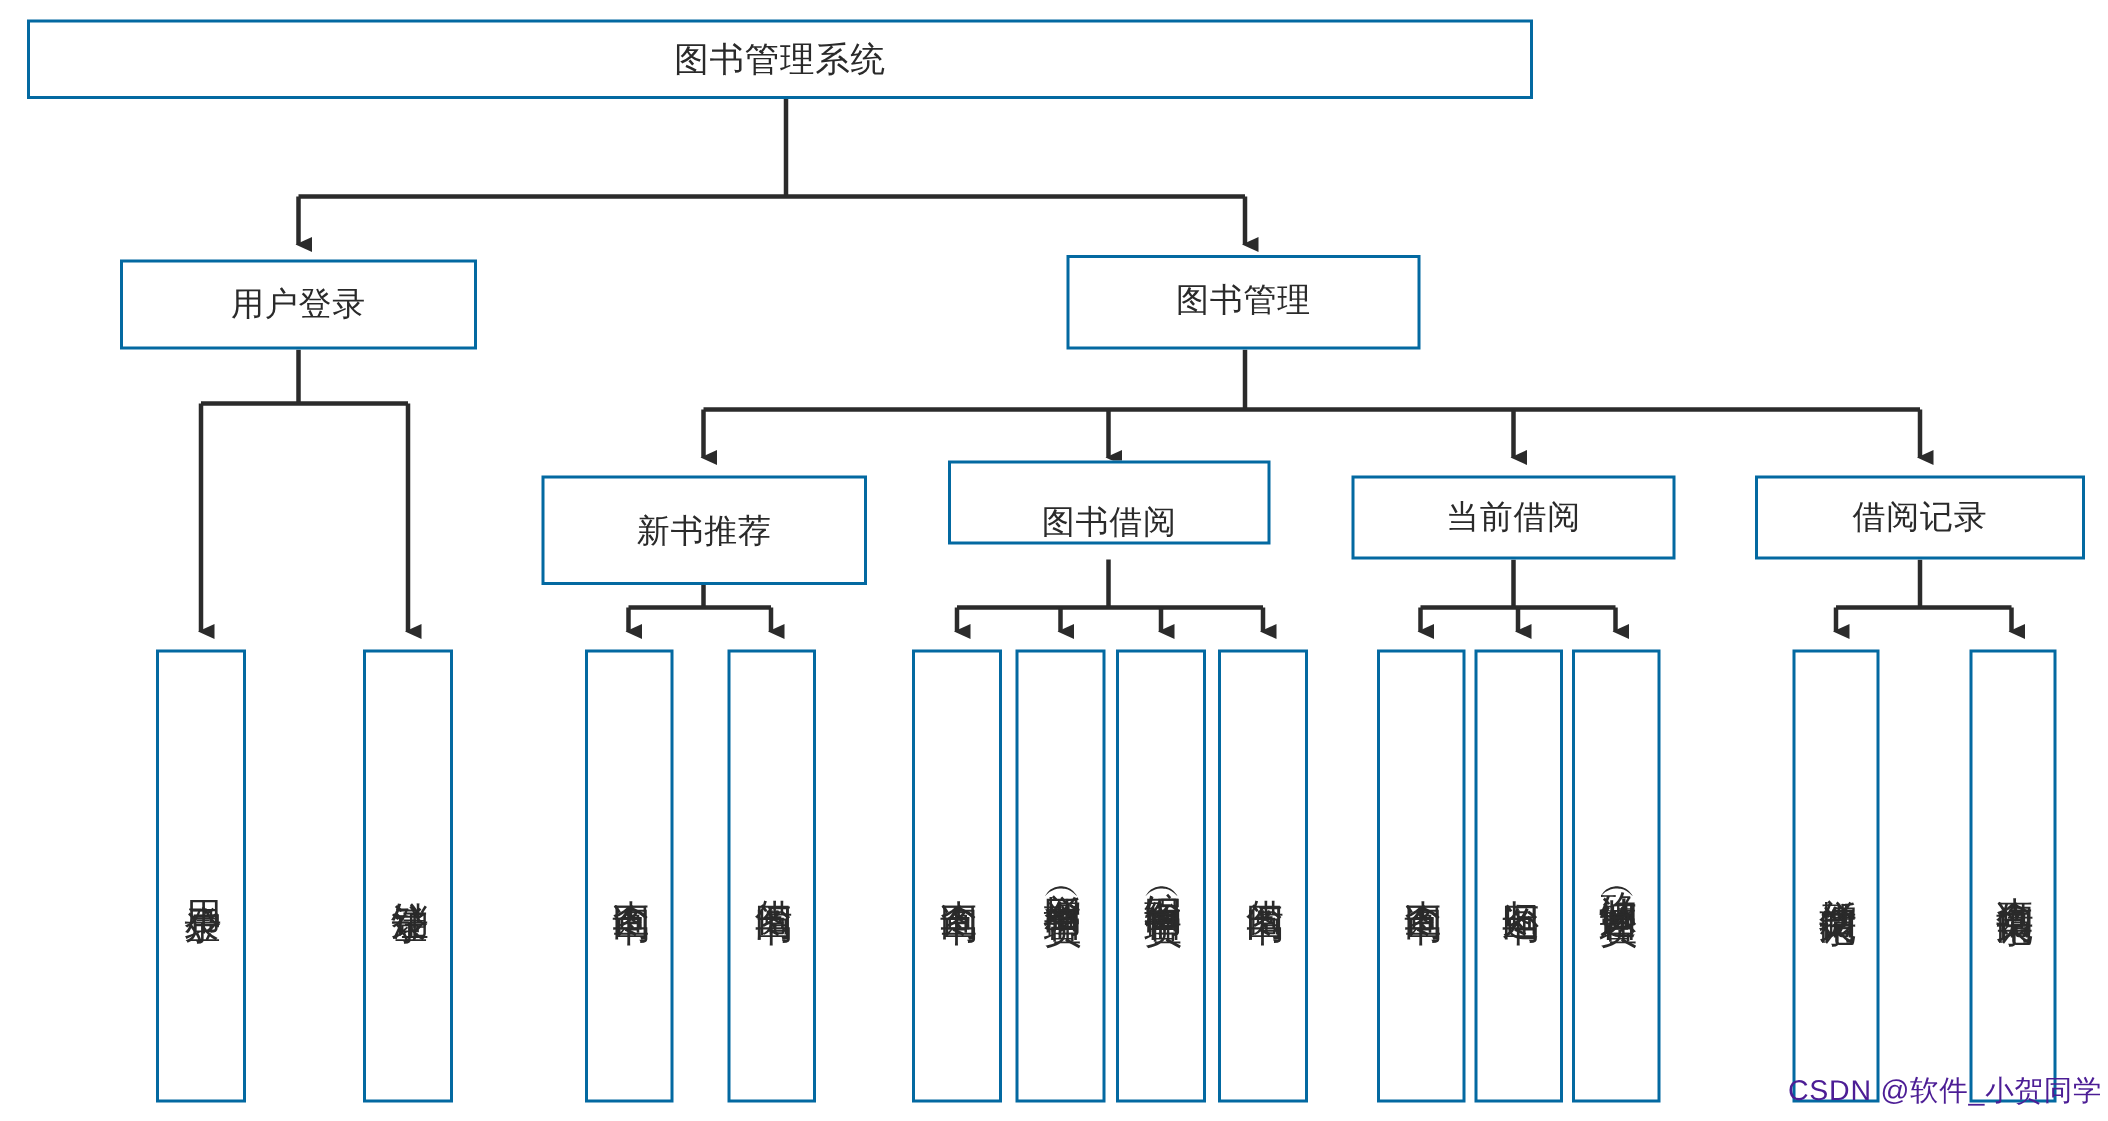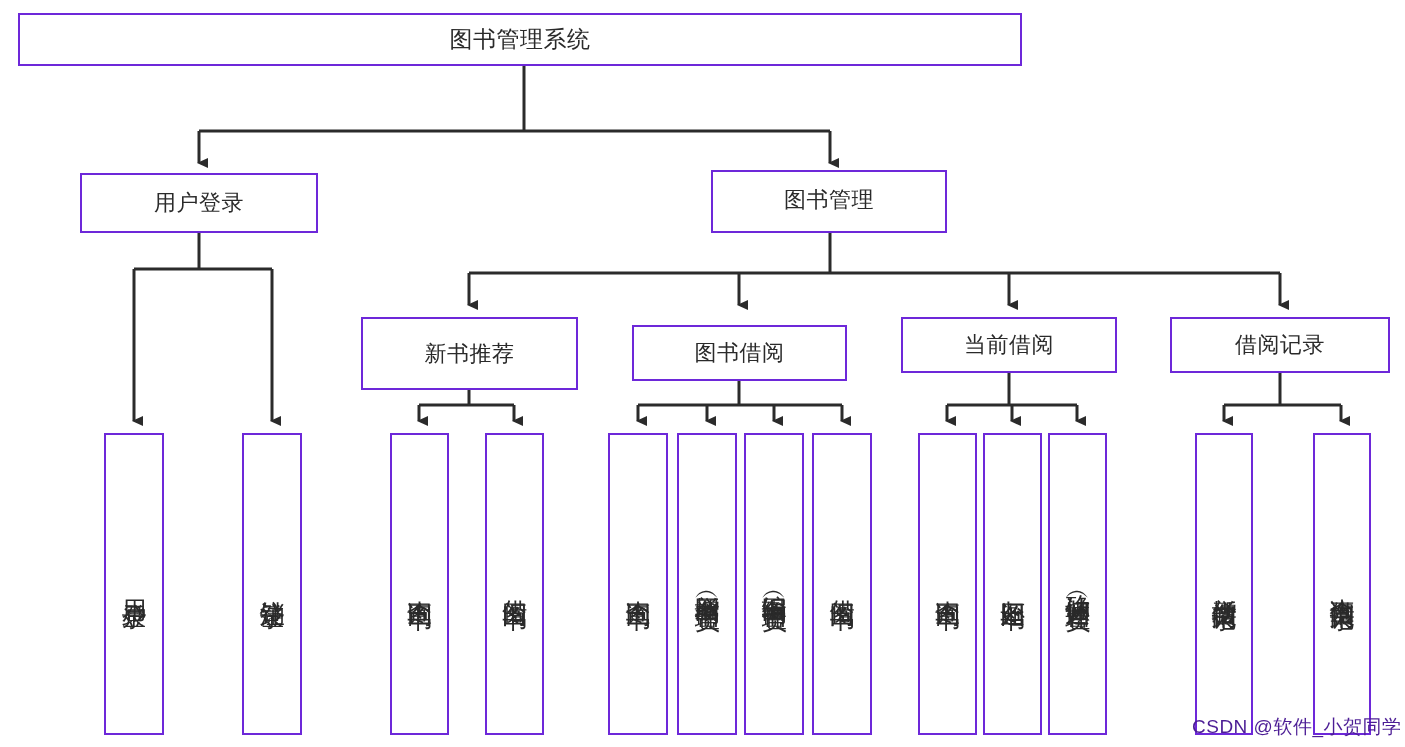--- a/index.html
+++ b/index.html
@@ -21,21 +21,21 @@
     position: absolute;
     left: 0;
     top: 0;
     width: 1405px;
     height: 747px;
     pointer-events: none;
   }
   .node {
     position: absolute;
     box-sizing: border-box;
-    border: 2px solid #6d28d9;
+    border: 2px solid #0369a1;
     background: #ffffff;
     display: flex;
     align-items: center;
     justify-content: center;
     color: #2a2a2a;
   }
   .node .lbl {
     display: block;
     text-align: center;
     line-height: 1.18;
@@ -134,21 +134,21 @@
   <div class="node horiz" style="left:80px; top:173px; width:238px; height:60px;">
     <span class="lbl">用户登录</span>
   </div>
   <div class="node horiz" style="left:711px; top:170px; width:236px; height:63px;font-family:Liberation Mono, monospace;">
     <span class="lbl">图书管理</span>
   </div>
 
   <div class="node horiz" style="left:361px; top:317px; width:217px; height:73px;">
     <span class="lbl">新书推荐</span>
   </div>
-  <div class="node horiz" style="left:632px; top:325px; width:215px; height:56px;">
+  <div class="node horiz" style="left:632px; top:307px; width:215px; height:56px;align-items:flex-end;">
     <span class="lbl">图书借阅</span>
   </div>
   <div class="node horiz" style="left:1170px; top:317px; width:220px; height:56px;">
     <span class="lbl">借阅记录</span>
   </div>
   <div class="node horiz" style="left:901px; top:317px; width:216px; height:56px;">
     <span class="lbl">当前借阅</span>
   </div>
 
   <div class="node vert" style="left:104px; top:433px; width:60px; height:302px;">

